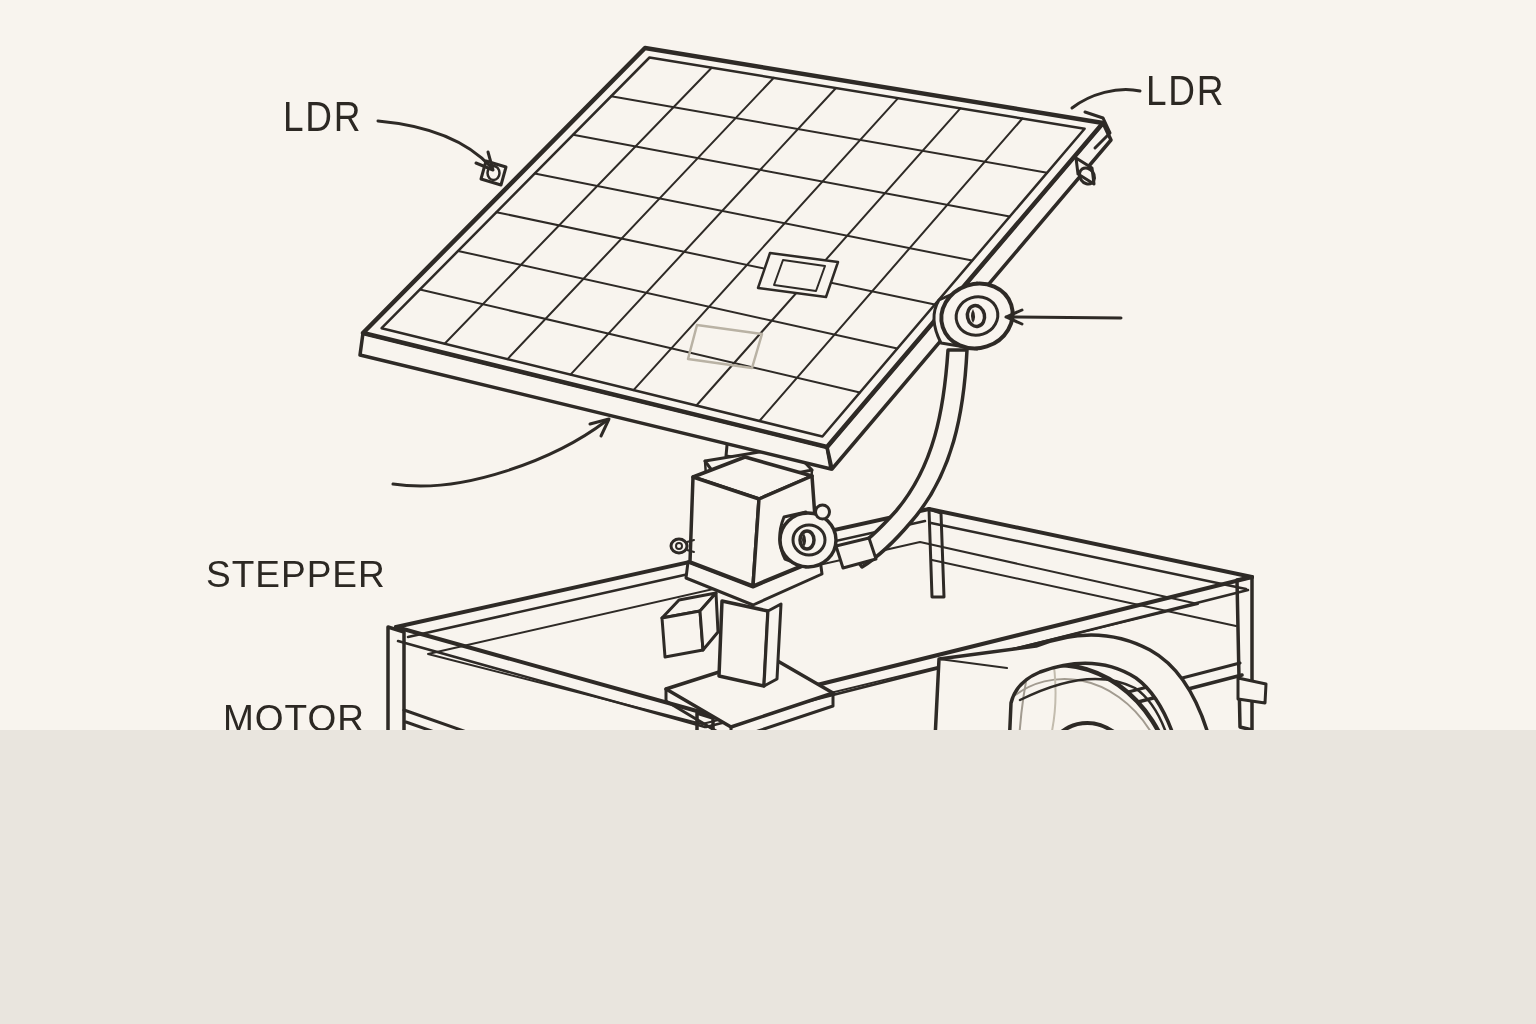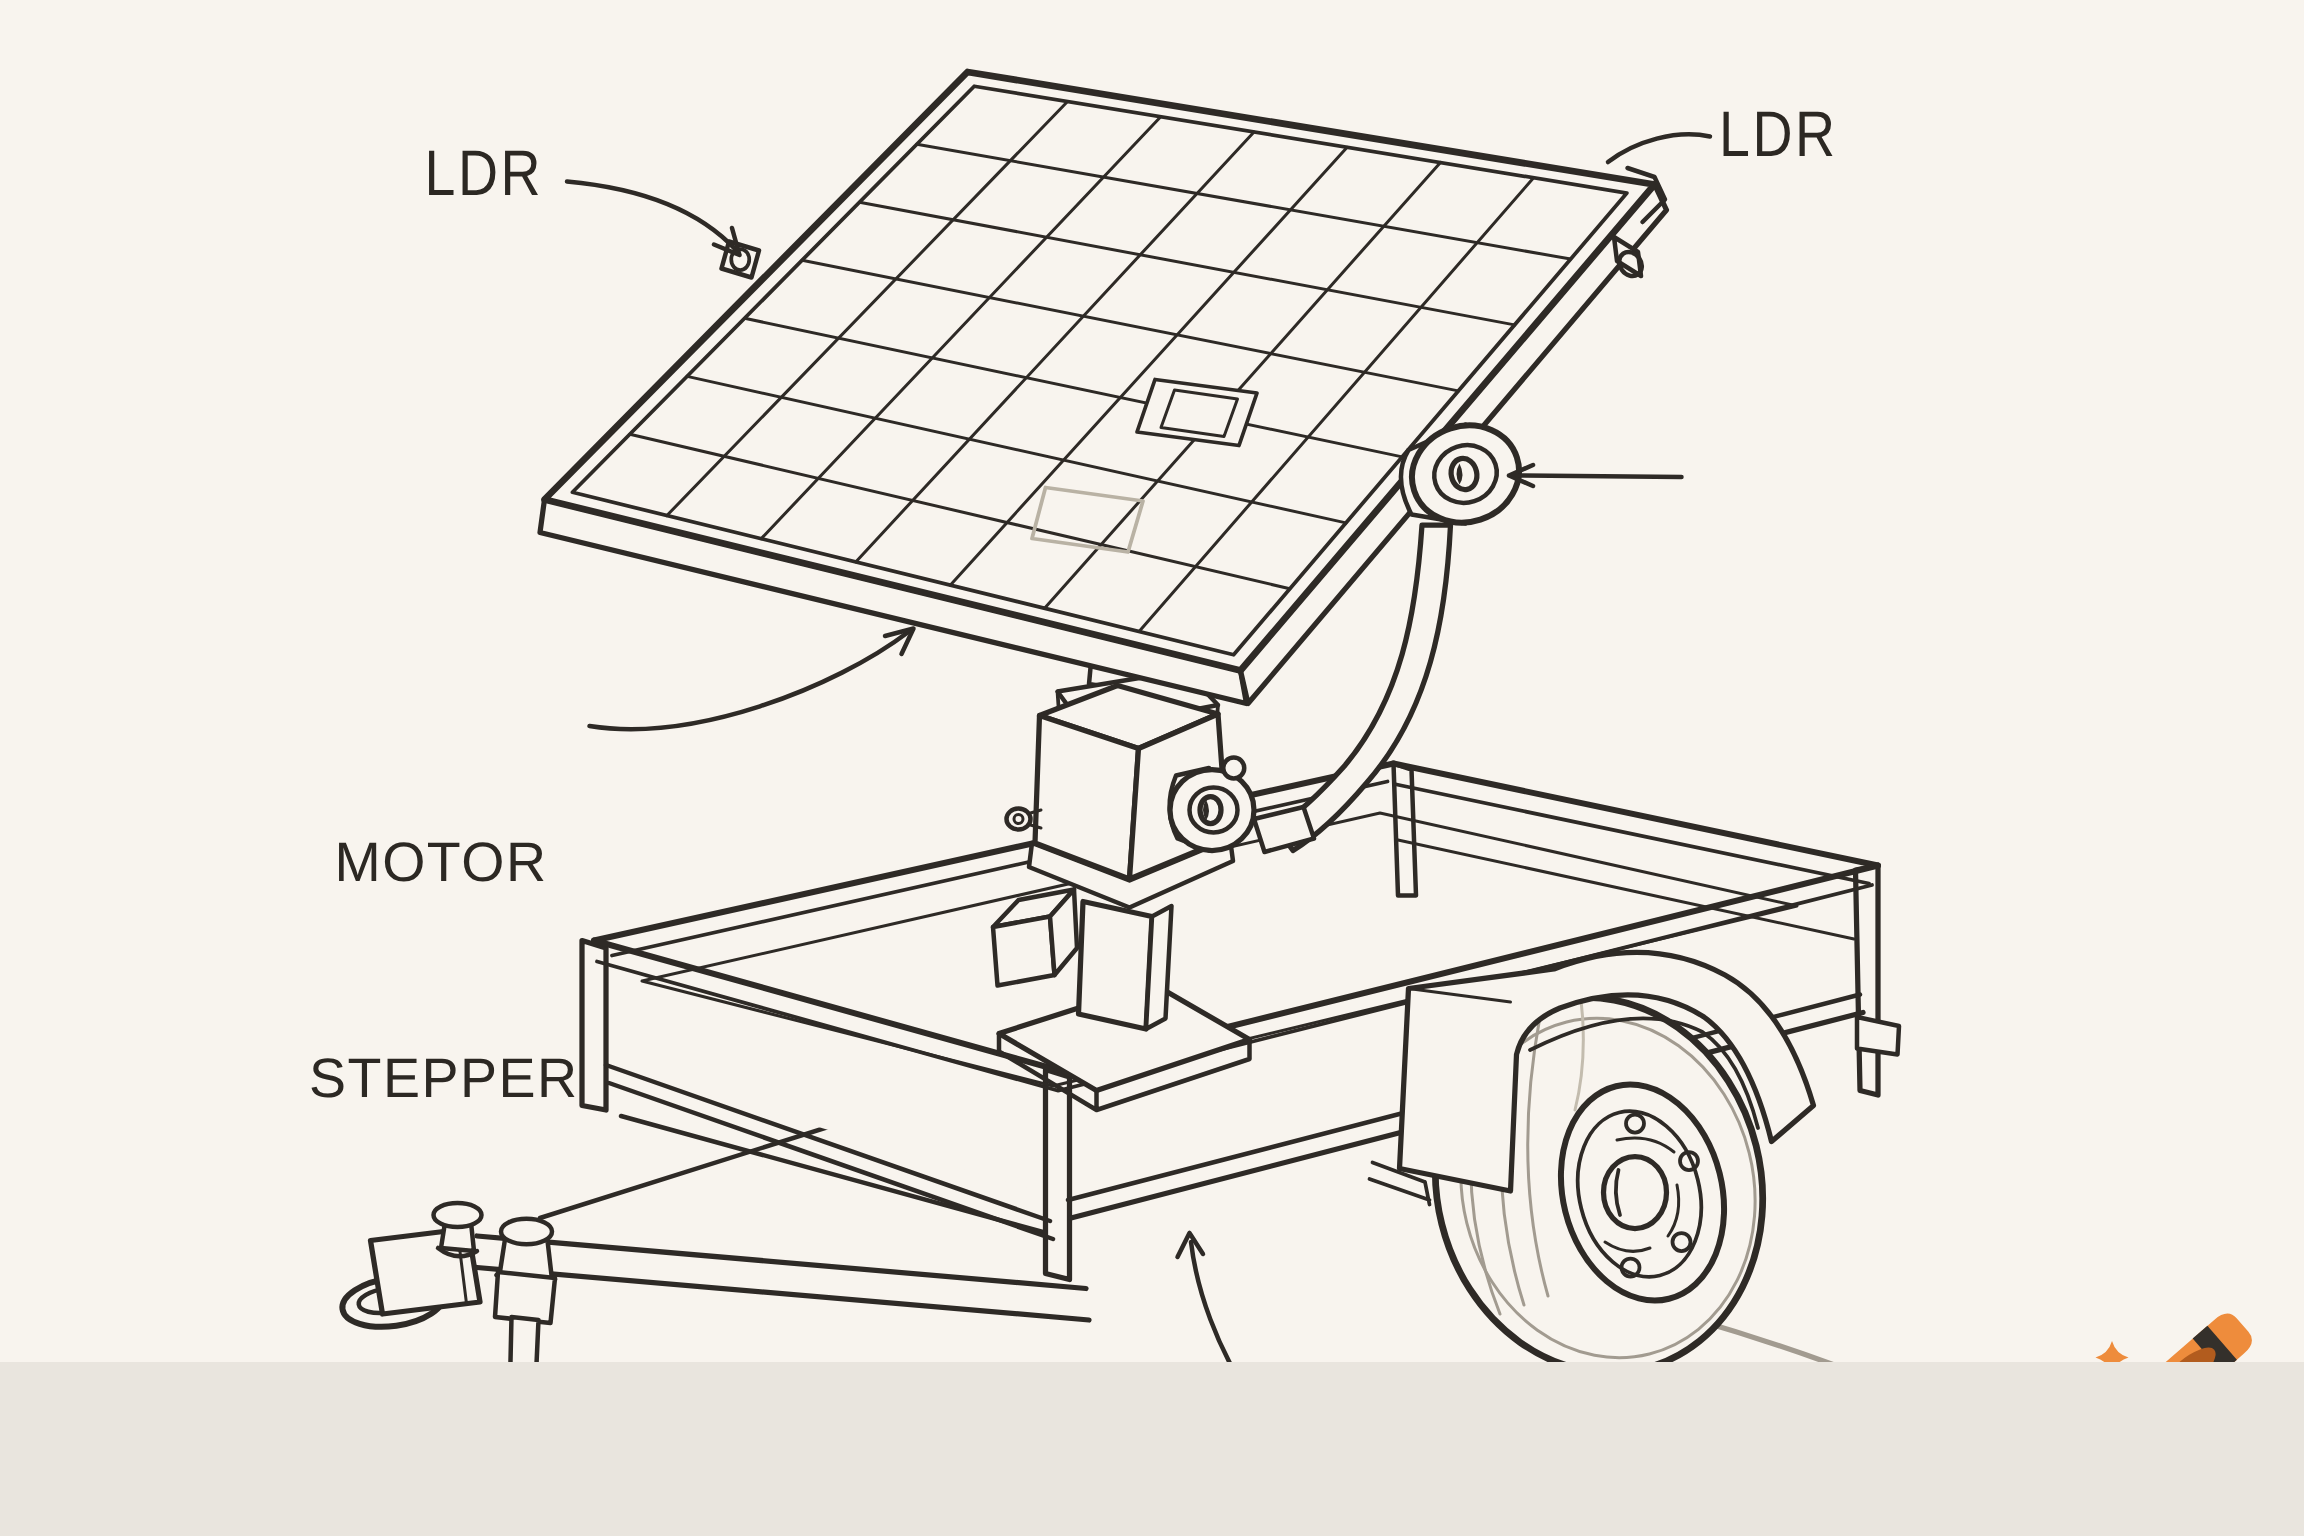--- a/index.html
+++ b/index.html
@@ -1,16 +1,16 @@
 <!DOCTYPE html>
 <html><head>
 <meta charset="utf-8">
 <style>
   html,body{margin:0;padding:0;background:#e9e5de;}
-  .stage{position:relative;width:1536px;height:908px;background:#f8f4ee;overflow:hidden;
+  .stage{position:relative;width:1536px;height:730px;background:#f8f4ee;overflow:hidden;
          font-family:"Liberation Sans",sans-serif;}
   .stage svg{position:absolute;left:0;top:0;}
   .s{stroke:#2e2a26;fill:none;stroke-linecap:round;stroke-linejoin:round;}
   .bg{fill:#f8f4ee;}
   .ink{fill:#2e2a26;stroke:none;}
   .w2{stroke-width:2;}.w25{stroke-width:2.5;}.w3{stroke-width:3;}
   .w35{stroke-width:3.5;}.w4{stroke-width:4;}.w45{stroke-width:4.5;}
   .pencil{stroke:#a29b90;fill:none;stroke-linecap:round;}
   .pencil2{stroke:#c3bcae;fill:none;stroke-linecap:round;}
   .faint{stroke:#b9b2a4;fill:none;stroke-linecap:round;stroke-linejoin:round;}
@@ -212,16 +212,16 @@
       <path d="M-15,90 L15,90 L6,113 L-7,120 Z" fill="#c4651f"></path>
     </g>
     <path d="M1408,894 Q1410.5,902.5 1419,905 Q1410.5,907.5 1408,916 Q1405.5,907.5 1397,905 Q1405.5,902.5 1408,894 Z" fill="#ee8c3c"></path>
     <path d="M1482,932 Q1485,945 1498,948 Q1485,951 1482,964 Q1479,951 1466,948 Q1479,945 1482,932 Z" fill="#ee8c3c"></path>
   </g>
 </svg>
 
   <div class="lbl lbl-ldr-left">LDR</div>
   <div class="lbl lbl-ldr-right">LDR</div>
   <div class="lbl lbl-stepper">
+    <div>STEPPER</div>
     <div>MOTOR</div>
-    <div>STEPPER</div>
   </div>
 </div>
 
 </body></html>

